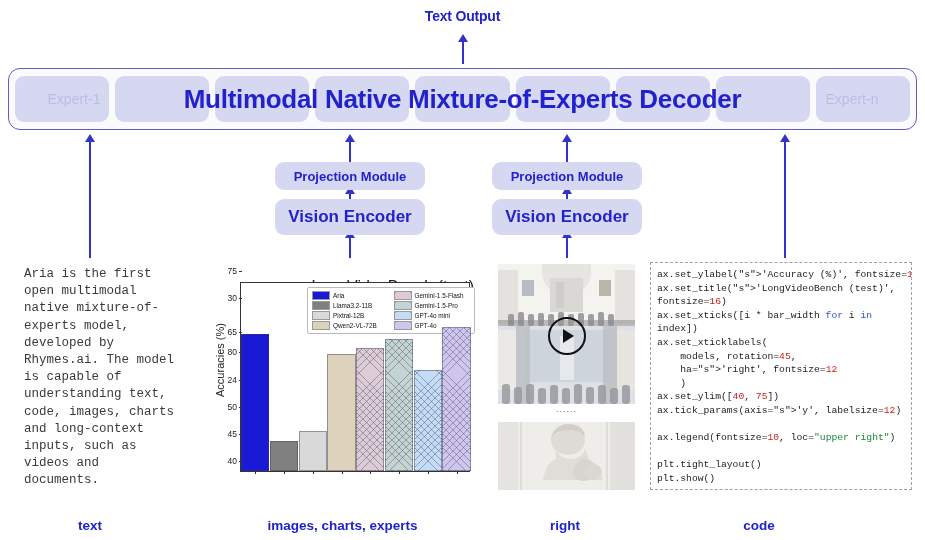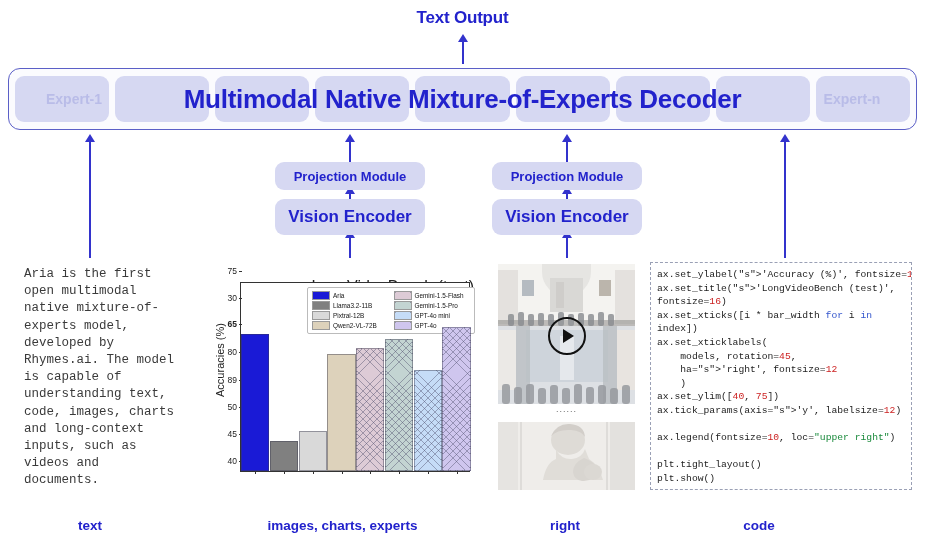--- a/index.html
+++ b/index.html
@@ -6,21 +6,21 @@
   body{
     width:925px;height:540px;background:#ffffff;
     font-family:"Liberation Sans",sans-serif;
     position:relative;overflow:hidden;
   }
   .abs{position:absolute;}
 
   
   #text-output-label{
     left:0;top:8px;width:925px;text-align:center;
-    font-size:17px;font-weight:bold;color:#2222cc;
+    font-size:14px;font-weight:bold;color:#2222cc;
     letter-spacing:-0.2px;
   }
   .arrow-up{
     position:absolute;width:2px;background:#3333cc;
   }
   .arrow-up::before{
     content:"";position:absolute;top:-6px;left:-4px;
     border-left:5px solid transparent;border-right:5px solid transparent;
     border-bottom:8px solid #3333cc;
   }
@@ -38,21 +38,21 @@
   }
   #decoder-title{
     left:8px;top:68px;width:909px;height:62px;
     display:flex;align-items:center;justify-content:center;
     font-size:26px;font-weight:bold;color:#2222cc;letter-spacing:-0.3px;
     pointer-events:none;
   }
   .expert-label{
     position:absolute;top:68px;height:62px;
     display:flex;align-items:center;justify-content:center;
-    font-size:14px;font-weight:bold;color:#b9bce8;
+    font-size:14px;font-weight:normal;color:#b9bce8;
     pointer-events:none;
   }
   #expert-1-label{left:22px;width:104px;}
   #expert-n-label{left:800px;width:104px;}
 
   
   #arrow-text{left:89px;top:140px;height:118px;}
   #arrow-img{left:349px;top:140px;height:22px;}
   #arrow-vid{left:566px;top:140px;height:22px;}
   #arrow-code{left:784px;top:140px;height:118px;}
@@ -252,23 +252,23 @@
           <span class="legend-text">Qwen2-VL-72B</span>
         </div>
         <div class="legend-item">
           <div class="legend-swatch hatch" style="background-color: rgb(207, 198, 238);"></div>
           <span class="legend-text">GPT-4o</span>
         </div>
       </div>
   <div class="ytick" style="bottom: 0px;">40</div>
       <div class="ytick" style="bottom: 27.1429px;">45</div>
       <div class="ytick" style="bottom: 54.2857px;">50</div>
-      <div class="ytick" style="bottom: 81.4286px;">89</div>
+      <div class="ytick" style="bottom: 81.4286px;">24</div>
       <div class="ytick" style="bottom: 108.571px;">80</div>
-      <div class="ytick" style="bottom: 137px; font-weight: bold;">65</div>
+      <div class="ytick" style="bottom: 129px;">65</div>
       <div class="ytick" style="bottom: 162.857px;">30</div>
       <div class="ytick" style="bottom: 190px;">75</div>
       <div class="bar" title="Aria: 65.3" style="left: 0px; width: 28.25px; height: 137.343px; background-color: rgb(26, 26, 214); border: 0.6px solid rgba(60, 60, 80, 0.45);"></div>
       <div class="xtick" style="left: 14.375px;"></div>
       <div class="bar" title="Llama3.2-11B: 45.6" style="left: 28.75px; width: 28.25px; height: 30.4px; background-color: rgb(128, 128, 128); border: 0.6px solid rgba(60, 60, 80, 0.45);"></div>
       <div class="xtick" style="left: 43.125px;"></div>
       <div class="bar" title="Pixtral-12B: 47.3" style="left: 57.5px; width: 28.25px; height: 39.6286px; background-color: rgb(217, 217, 217); border: 0.6px solid rgba(60, 60, 80, 0.45);"></div>
       <div class="xtick" style="left: 71.875px;"></div>
       <div class="bar" title="Qwen2-VL-72B: 61.6" style="left: 86.25px; width: 28.25px; height: 117.257px; background-color: rgb(221, 210, 187); border: 0.6px solid rgba(60, 60, 80, 0.45);"></div>
       <div class="xtick" style="left: 100.625px;"></div>

